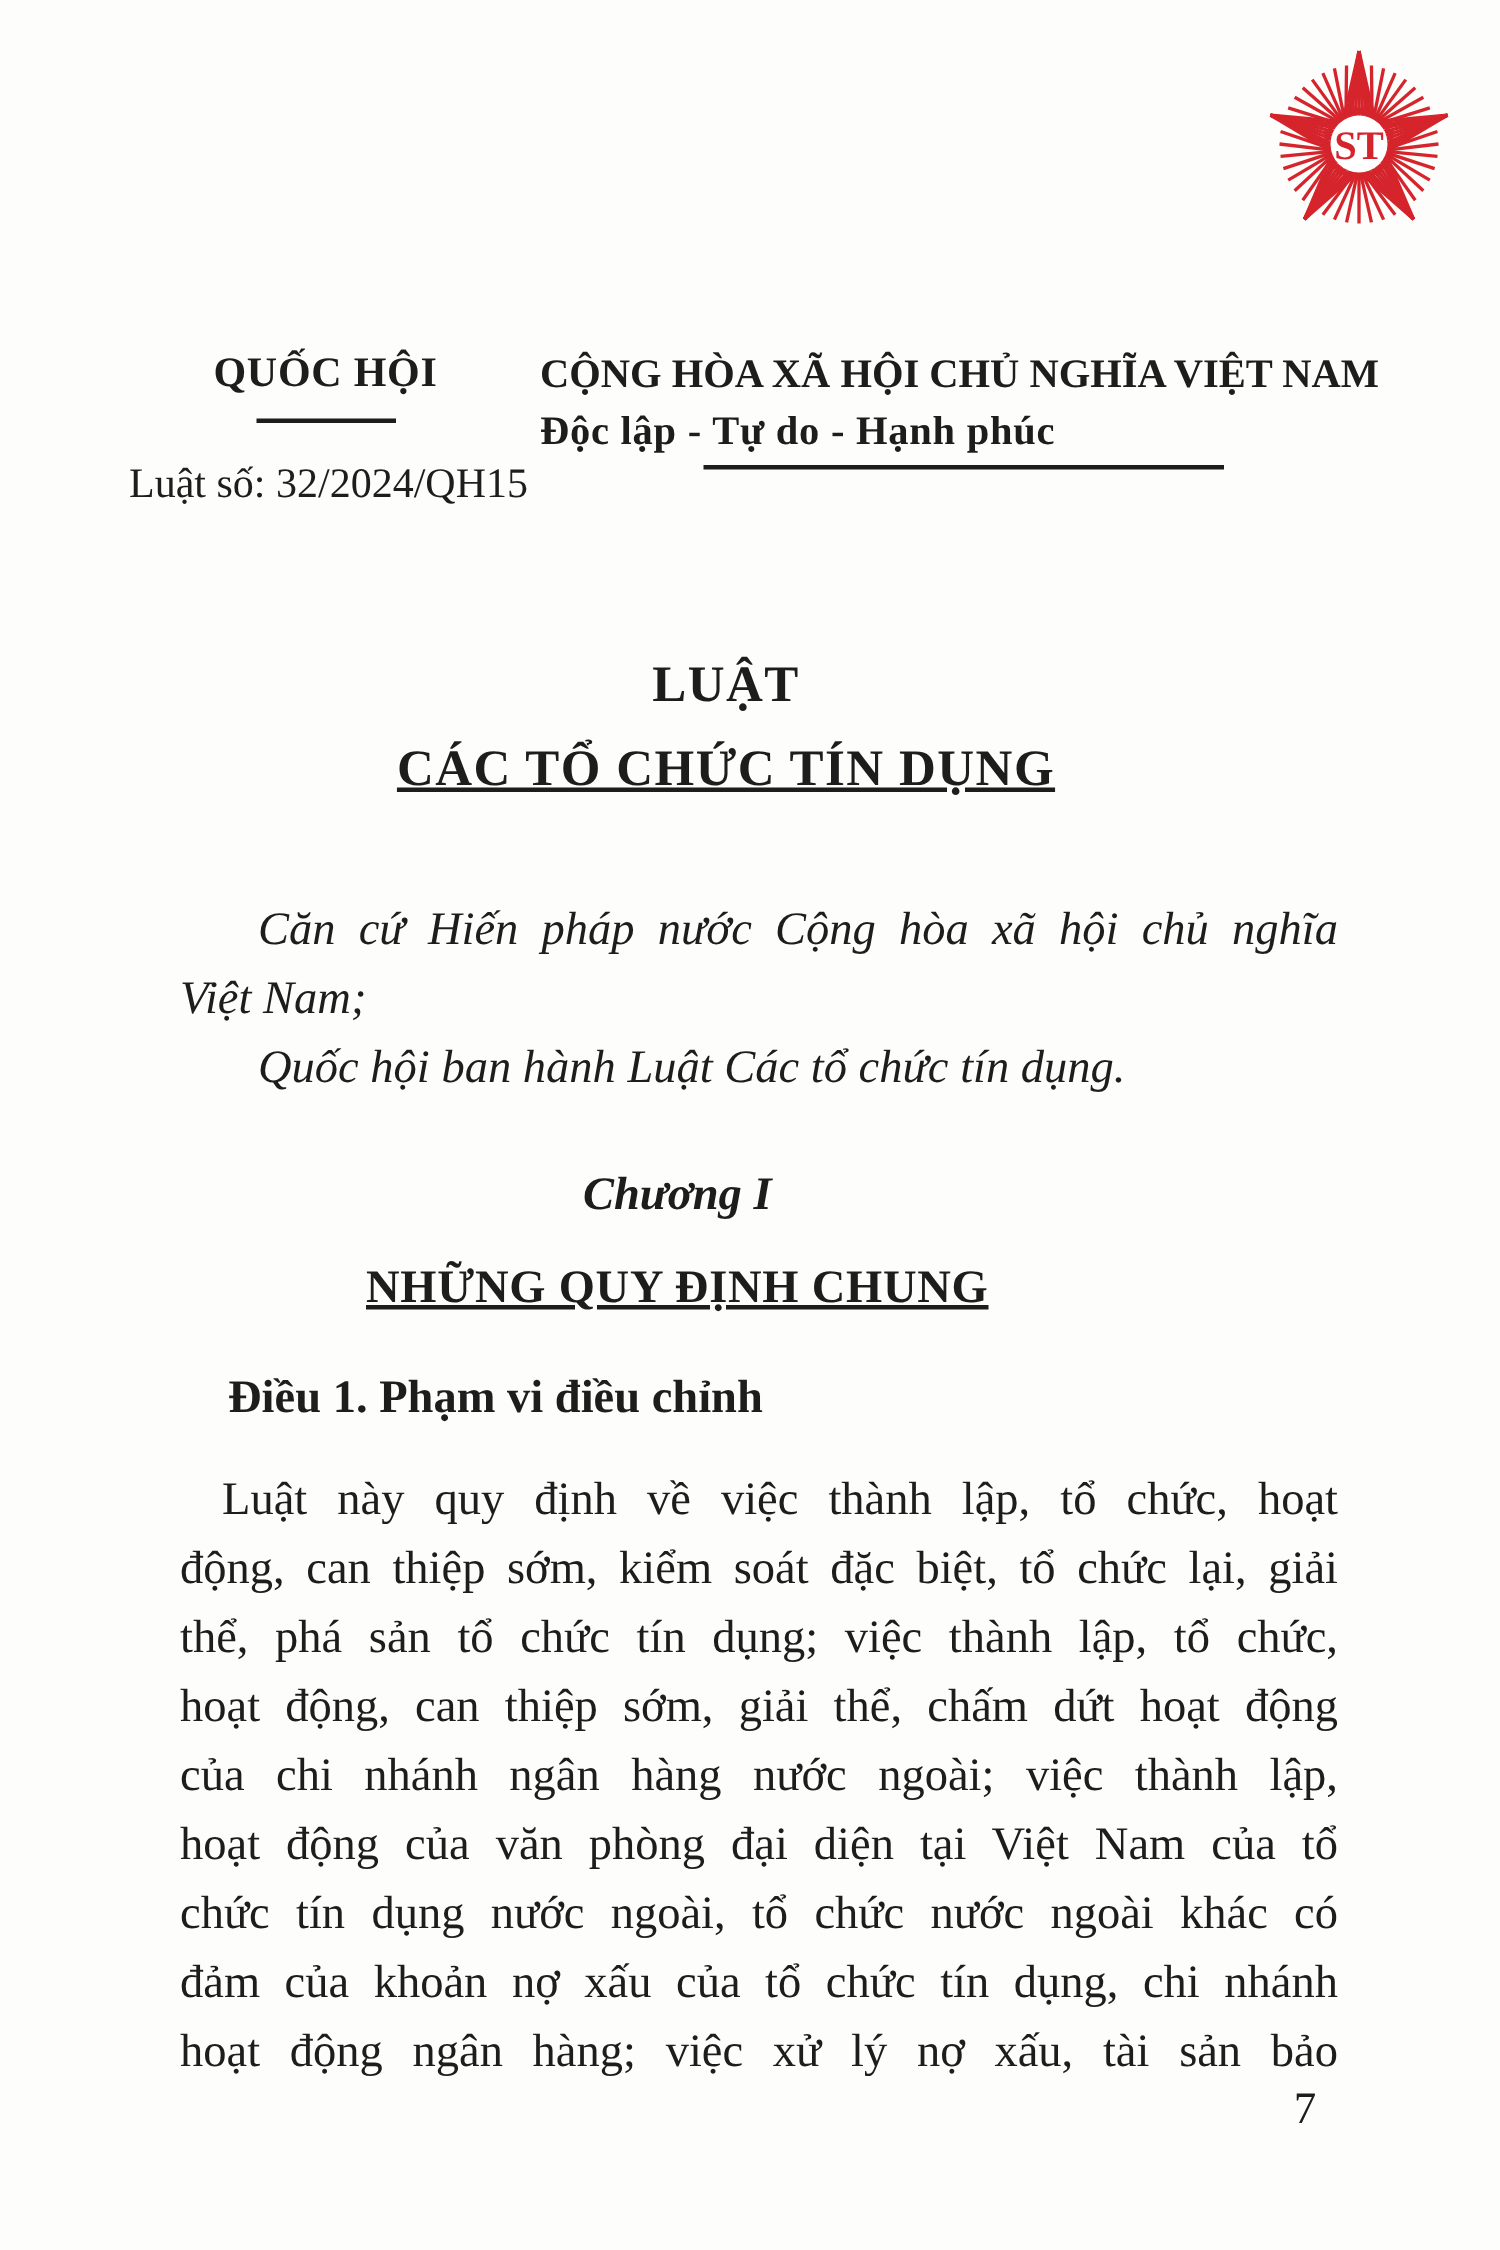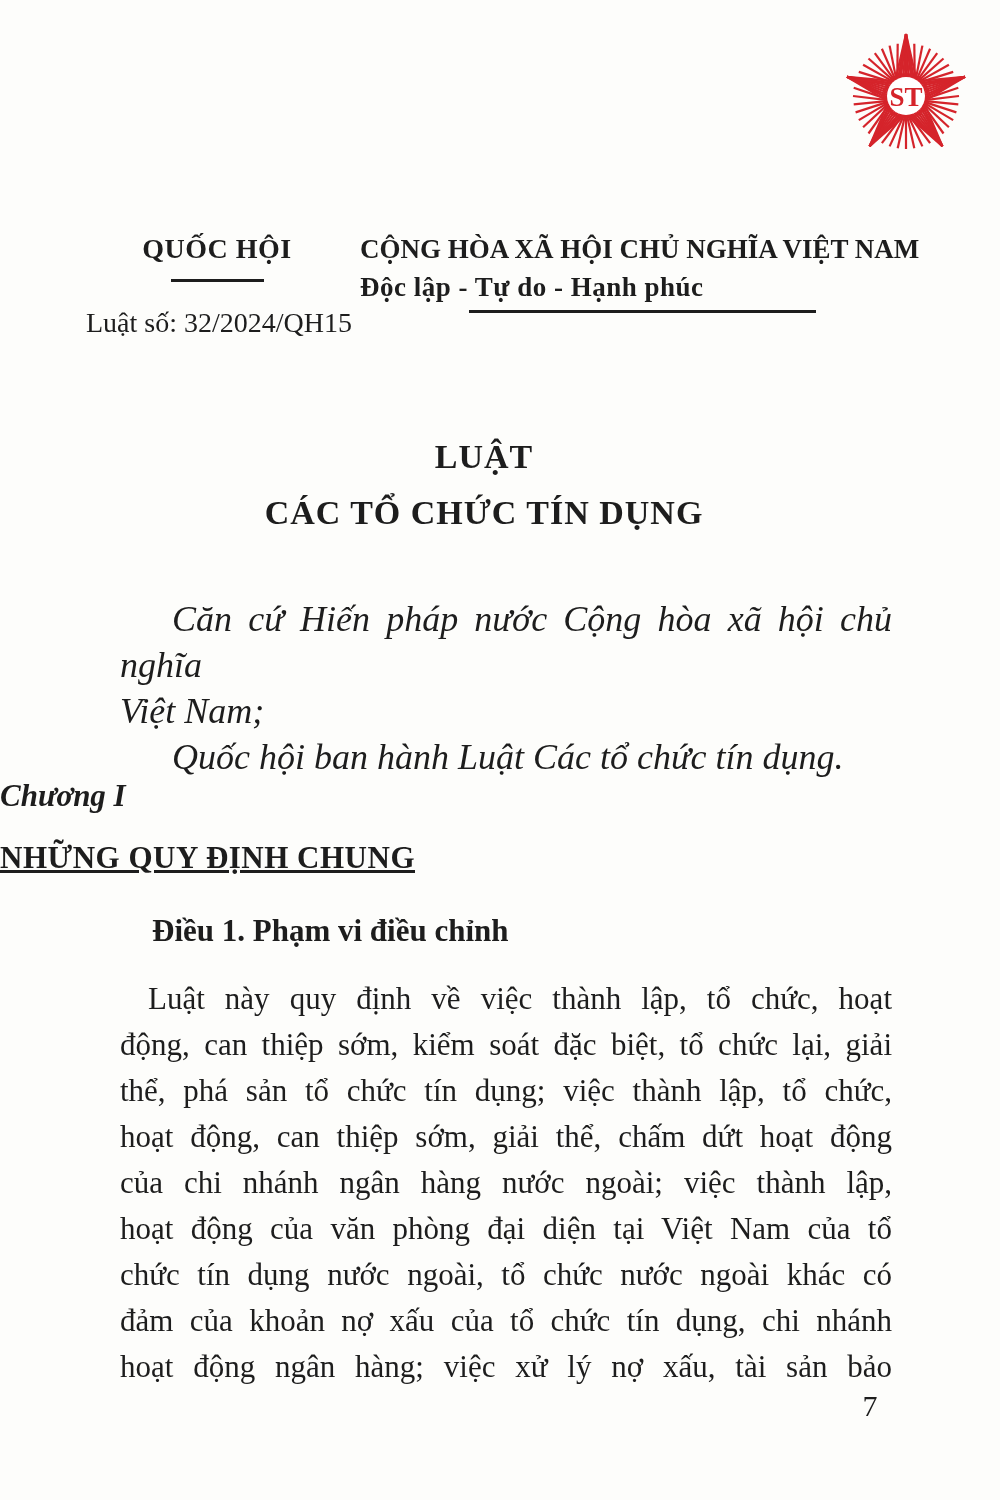--- a/index.html
+++ b/index.html
@@ -35,29 +35,29 @@
   .rule-issuer{width:93px;margin:13px auto 0;}
   .header-right{top:232px;left:360px;width:565px;}
   .nat-title{font-size:27px;font-weight:bold;line-height:34px;}
   .nat-motto{font-size:27px;font-weight:bold;line-height:32px;margin-top:5px;letter-spacing:0.5px;}
   .rule-motto{width:347px;margin:7px auto 0;}
   .law-number{top:306px;left:86px;font-size:28px;line-height:34px;}
 
   
   .doc-title{top:436px;left:0;width:968px;text-align:center;font-weight:bold;}
   .title-l1,.title-l2{font-size:34px;line-height:42px;letter-spacing:1px;}
-  .title-l2{margin-top:14px;}
-
-  
-  .preamble{top:596px;left:120px;width:772px;font-style:italic;font-size:36px;line-height:46px;}
+  .title-l2{margin-top:14px;text-decoration:underline;}
+
+  
+  .preamble{top:596px;left:120px;width:772px;font-style:italic;font-size:31px;line-height:46px;}
   .pre-indent{text-indent:52px;}
   .stretch{text-align:justify;text-align-last:justify;}
 
   
-  .chapter{top:776px;left:0;width:903px;}
+  .chapter{top:776px;left:0;width:903px;text-align:center;}
   .chapter-label{font-size:31px;font-weight:bold;font-style:italic;line-height:40px;}
   .chapter-title{font-size:31px;font-weight:bold;line-height:40px;margin-top:22px;letter-spacing:0.5px;text-decoration:underline;}
 
   
   .article{top:910px;left:120px;width:772px;font-size:31px;line-height:46px;}
   .article-heading{font-weight:bold;margin-left:32px;line-height:42px;}
   .article-body{margin-top:24px;}
   .jline{text-align:justify;text-align-last:justify;}
   .jline.first{text-indent:28px;}
 

